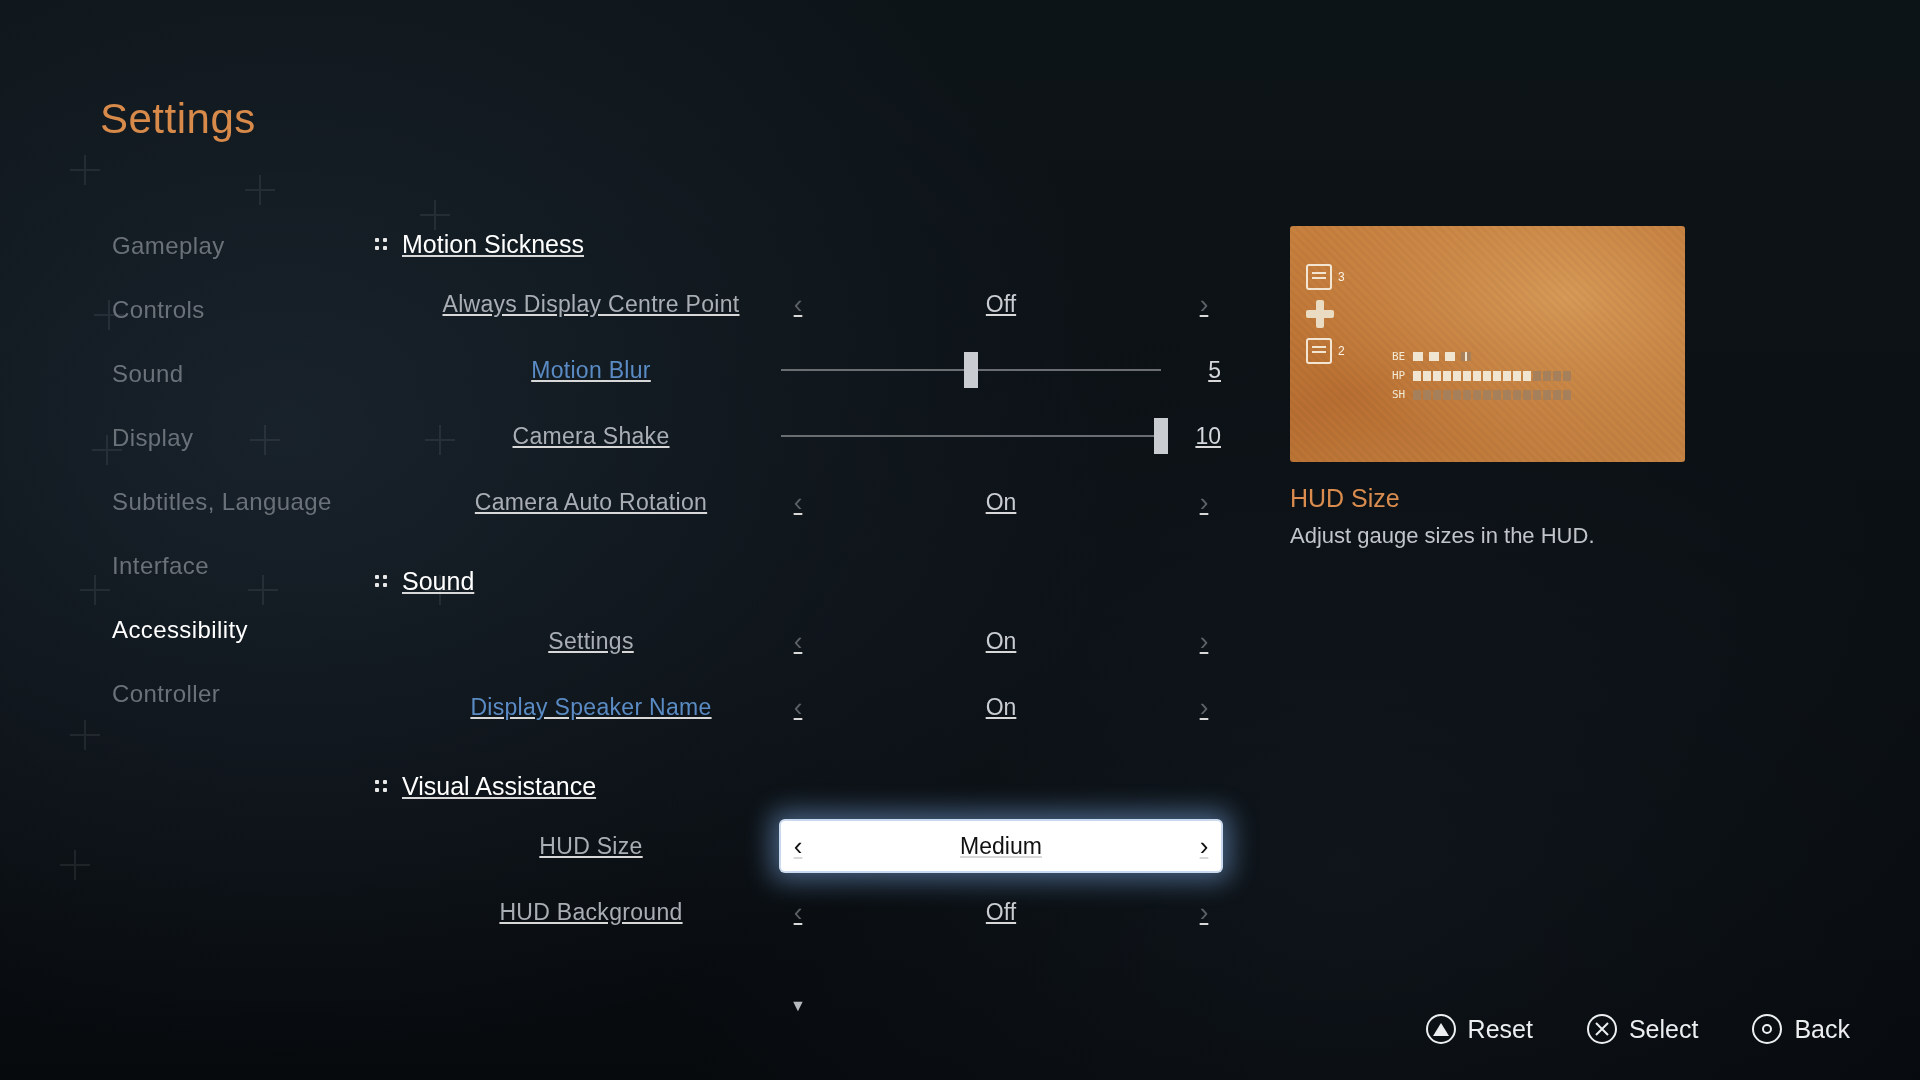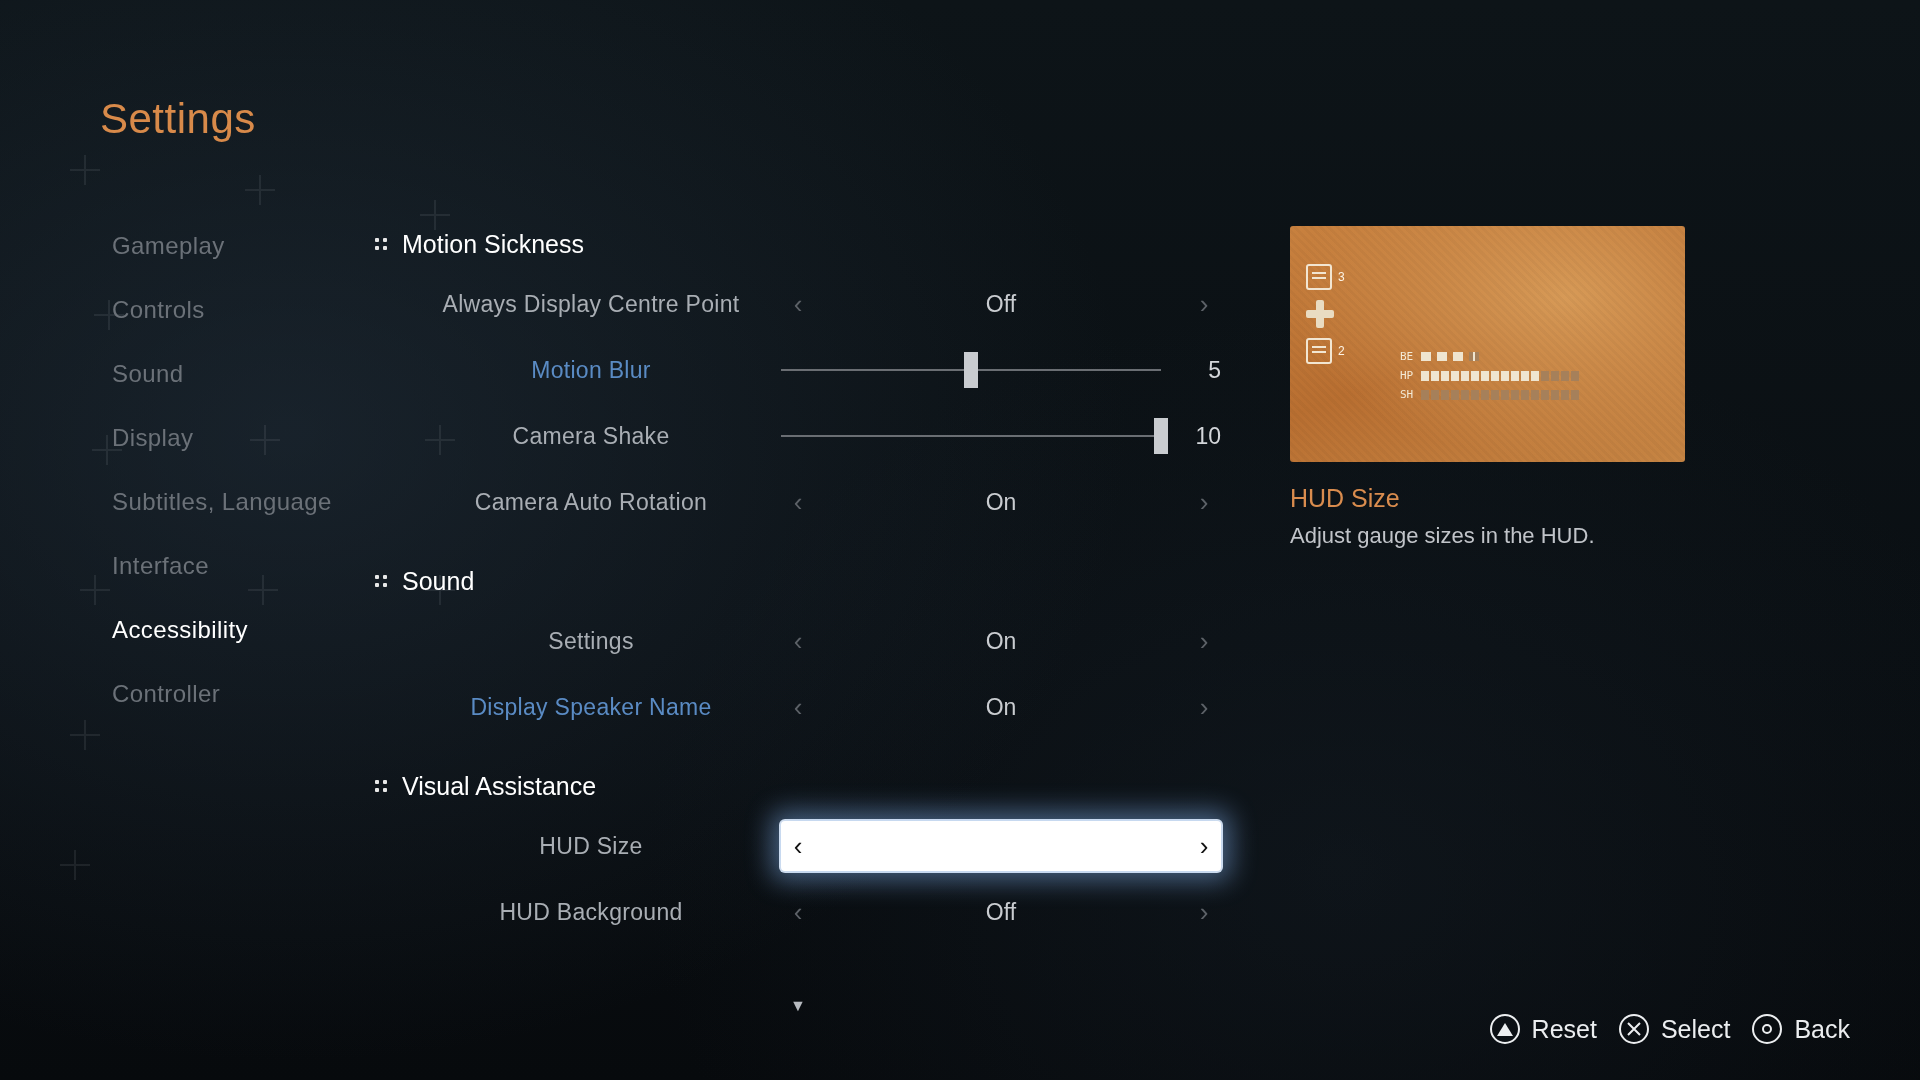--- a/index.html
+++ b/index.html
@@ -46,20 +46,21 @@
   .sidebar-item.active { color: #ffffff; font-weight: 500; }
 
   
   .main {
     position: absolute;
     left: 375px; top: 230px;
     width: 820px;
     display: flex;
     flex-direction: column;
     gap: 16px;
+    text-decoration: underline;
   }
   .section-header {
     display: flex; align-items: center; gap: 14px;
     color: #ffffff; font-size: 25px; font-weight: 500;
     margin-top: 24px; margin-bottom: 4px;
   }
   .section-header:first-child { margin-top: 0; }
   .dots { display: grid; grid-template-columns: 5px 5px; grid-template-rows: 5px 5px; gap: 3px; }
   .dots span { width: 4px; height: 4px; background: #e8e8e8; border-radius: 1px; }
 
@@ -149,21 +150,21 @@
   }
   .hud-mini .icon-box::before { content:""; position: absolute; left:4px; right:4px; top:6px; height:2px; background:#f2e6d2; box-shadow: 0 5px 0 #f2e6d2; }
   .hud-mini .dpad {
     width: 28px; height: 28px; position: relative;
   }
   .hud-mini .dpad::before, .hud-mini .dpad::after { content:""; position:absolute; background:#e9dcc2; }
   .hud-mini .dpad::before { left:10px; top:0; width:8px; height:28px; border-radius:2px; }
   .hud-mini .dpad::after  { top:10px; left:0; height:8px; width:28px; border-radius:2px; }
   .hud-bars {
     position: absolute;
-    left: 110px; top: 124px;
+    left: 102px; top: 124px;
     display: flex; flex-direction: column; gap: 6px;
     font-family: monospace; font-size: 11px; color:#f3ead6;
   }
   .hud-bars .bar-row { display:flex; align-items:center; gap:8px; }
   .hud-bars .seg { display:flex; gap:2px; }
   .hud-bars .seg span { width:8px; height:10px; background:#efe5d0; }
   .hud-bars .seg span.dim { background:#a6805a; }
   .hud-bars .be .seg span { width:10px; height:9px; }
   .hud-bars .be .grp { display:flex; gap:2px; margin-right:4px; }
 
@@ -173,21 +174,21 @@
   }
   .detail-desc {
     margin-top: 10px;
     font-size: 22px; color: #c1c4c9;
   }
 
   
   .footer {
     position: absolute;
     right: 70px; bottom: 36px;
-    display: flex; gap: 22px;
+    display: flex; gap: 54px;
   }
   .foot-btn { display: flex; align-items: center; gap: 12px; font-size: 25px; color: #eceef0; cursor: pointer; }
   .ps-btn {
     width: 30px; height: 30px; border: 2px solid #eceef0; border-radius: 50%;
     display: flex; align-items: center; justify-content: center;
     font-size: 17px; line-height: 1;
   }
   .ps-btn svg { width: 16px; height: 16px; display:block; }
   .ps-btn .tri { width:0; height:0; border-left:8px solid transparent; border-right:8px solid transparent; border-bottom:13px solid #eceef0; }
   .ps-btn .dot { width:10px; height:10px; border:2px solid #eceef0; border-radius:50%; }
@@ -306,20 +307,21 @@
         <span></span>
         <span></span>
       </span>
     <span>Visual Assistance</span>
   </div>
 
   <div class="row">
     <div class="row-label">HUD Size</div>
     <div class="selector highlight">
       <span class="chev">‹</span>
+      <span class="value">Medium</span>
       <span class="chev">›</span>
     </div>
   </div>
 
   <div class="row">
     <div class="row-label">HUD Background</div>
     <div class="selector">
       <span class="chev">‹</span>
       <span class="value">Off</span>
       <span class="chev">›</span>

